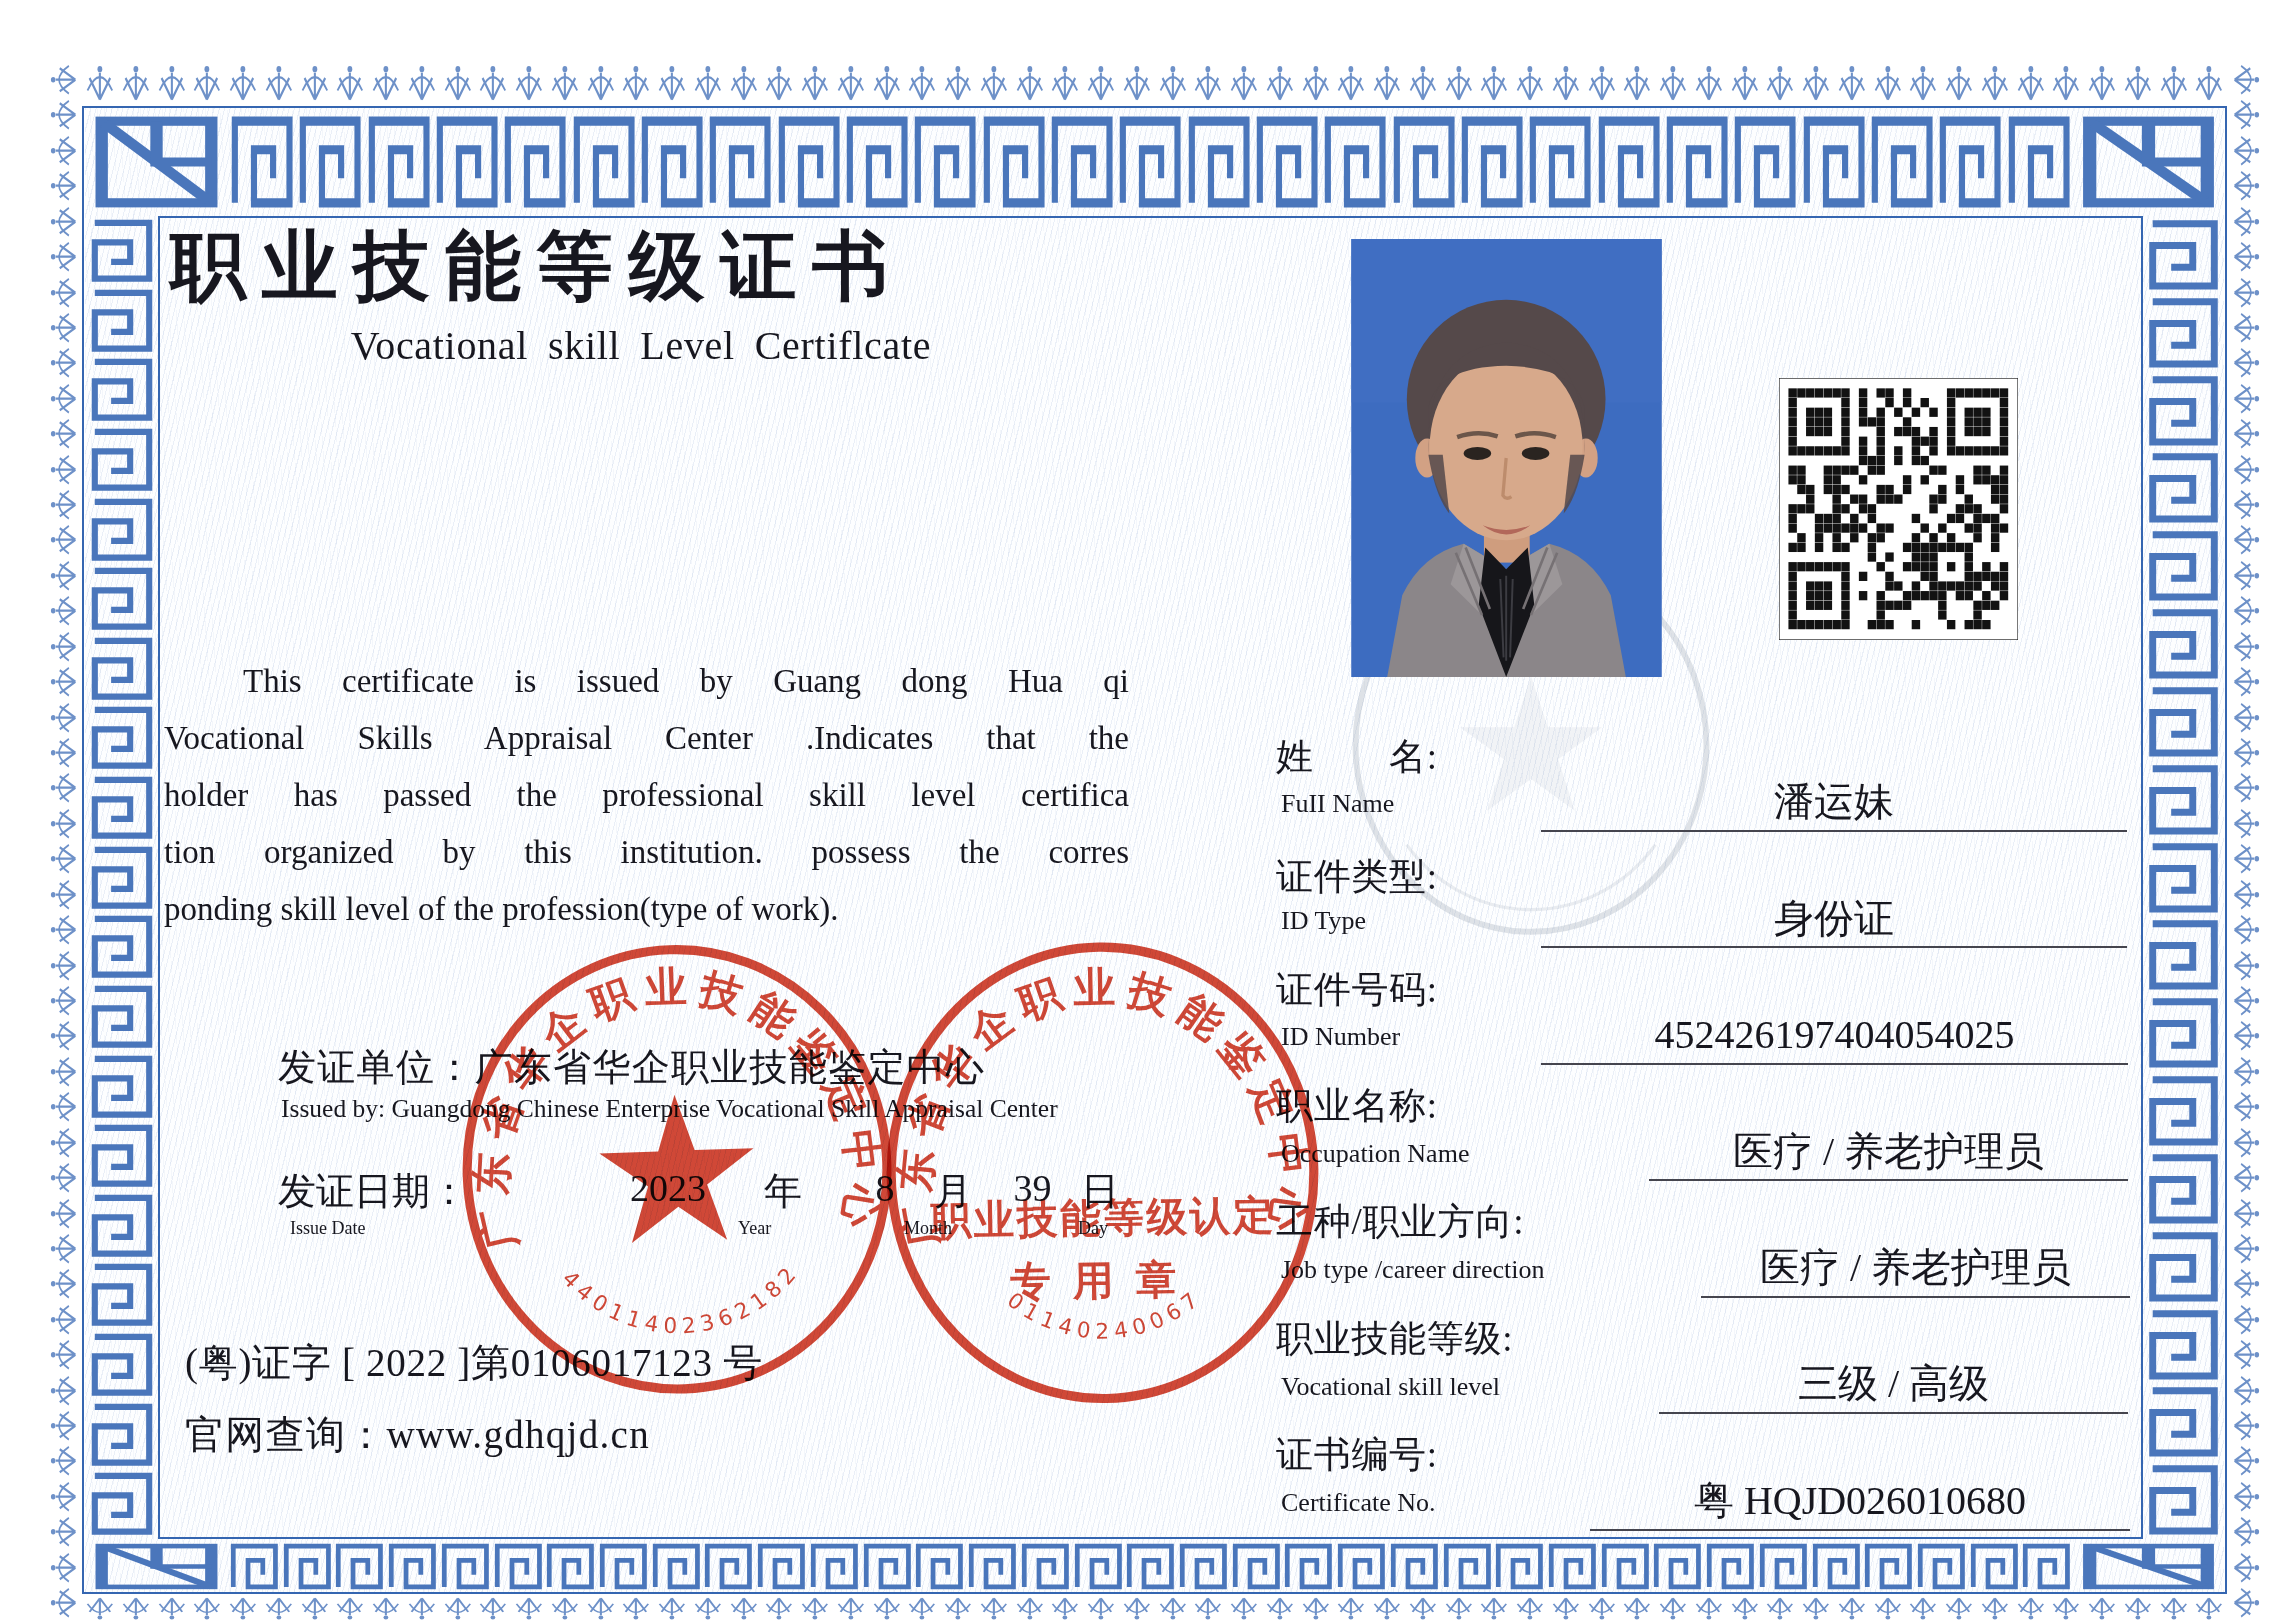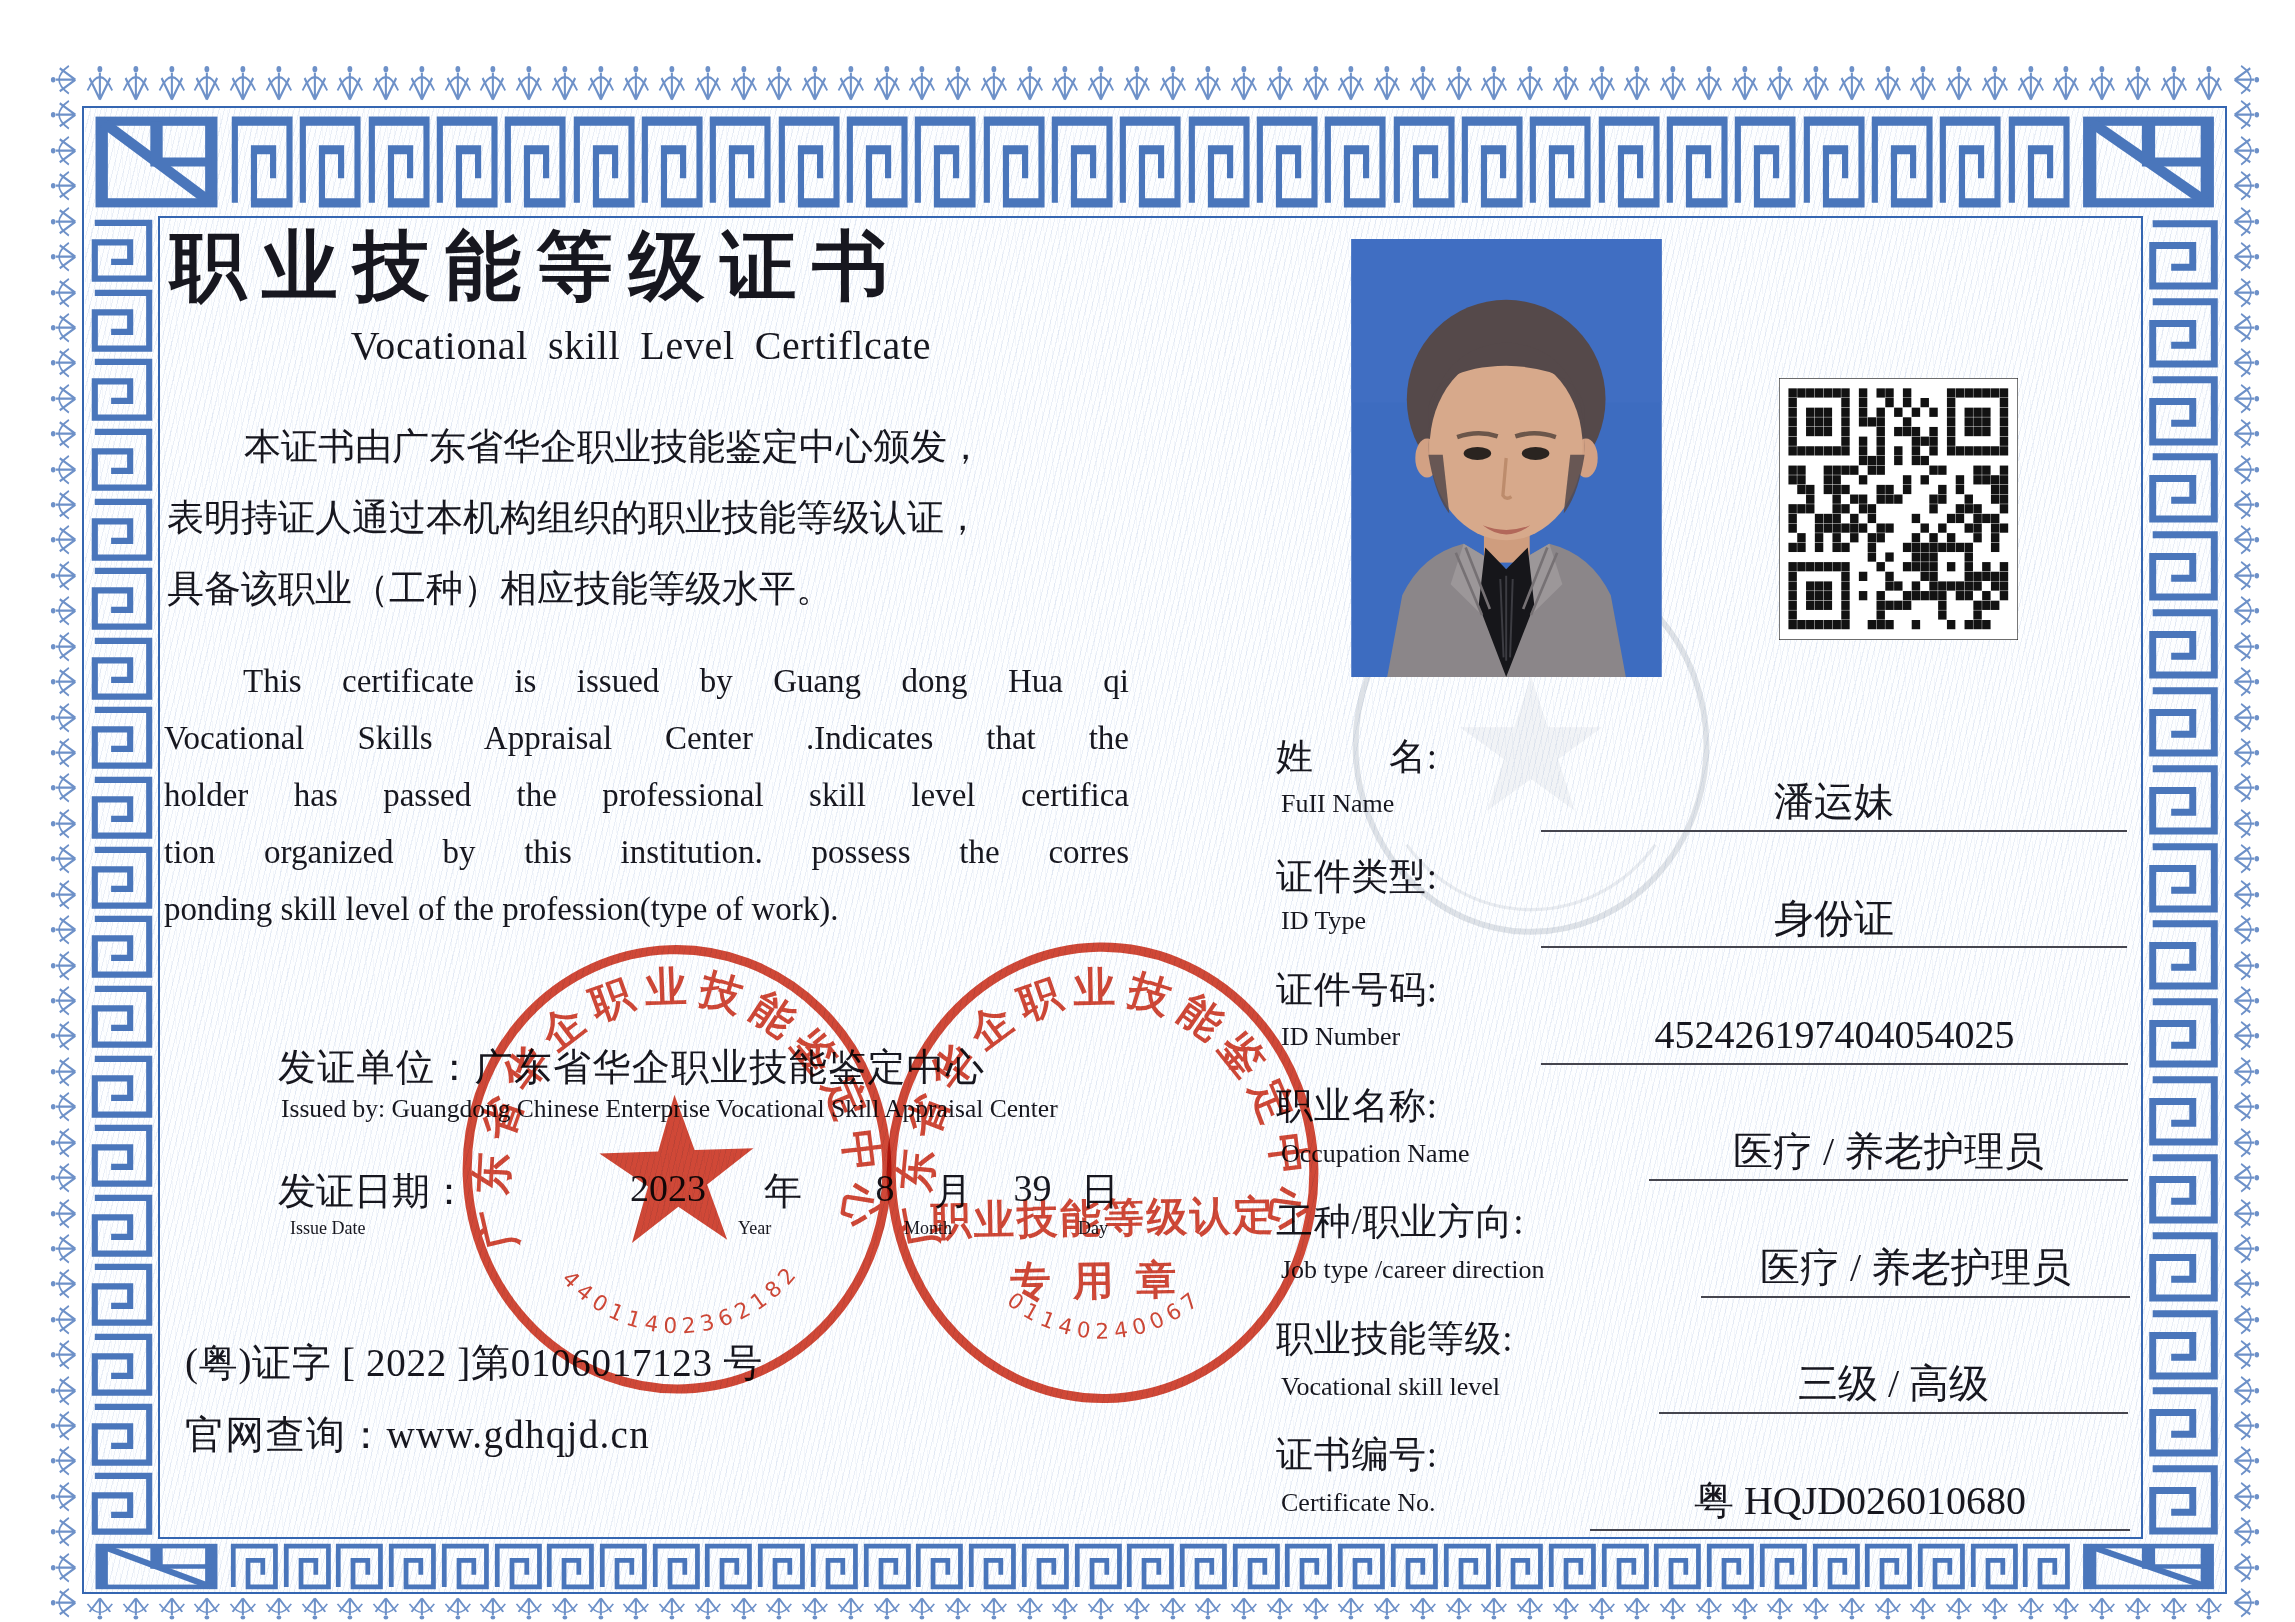--- a/index.html
+++ b/index.html
@@ -2707,25 +2707,20 @@
     </div>
 
   <svg class="ghost" viewBox="0 0 620 640">
     <ellipse cx="310" cy="318" rx="268" ry="285" fill="none" stroke="#98a1b0" stroke-width="9" opacity="0.30"></ellipse>
     <path transform="translate(310,326) scale(0.95)" opacity="0.14" fill="#aab1bf" d="M0,-120 L27,-37.2 L114.1,-37.1 L43.7,14.2 L70.5,97.1 L0,46 L-70.5,97.1 L-43.7,14.2 L-114.1,-37.1 L-27,-37.2 Z"></path>
     <path d="M120 470 A 240 255 0 0 0 500 470" fill="none" stroke="#a6aebc" stroke-width="5" opacity="0.22"></path>
   </svg>
 
   <div class="title">职业技能等级证书</div>
   <div class="subtitle">Vocational skill Level  Certiflcate</div>
-  <div class="intro-zh" id="introZh">
-      <div class="ln indent">本证书由广东省华企职业技能鉴定中心颁发，</div>
-      <div class="ln">表明持证人通过本机构组织的职业技能等级认证，</div>
-      <div class="ln">具备该职业（工种）相应技能等级水平。</div>
-    </div>
   <div class="intro-en" id="introEn">
       <div class="ln first">This certificate is issued by Guang dong Hua qi</div>
       <div class="ln">Vocational Skills Appraisal Center .Indicates that the</div>
       <div class="ln">holder has passed the professional skill level certifica</div>
       <div class="ln">tion organized by this institution. possess the corres</div>
       <div class="ln last">ponding  skill level of the profession(type of work).</div>
     </div>
 
   <div class="issuer-zh"><span>发证单位：</span><span>广东省华企职业技能鉴定中心</span></div>
   <div class="issuer-en">Issued by: Guangdong Chinese Enterprise Vocational Skill Appraisal Center</div>

